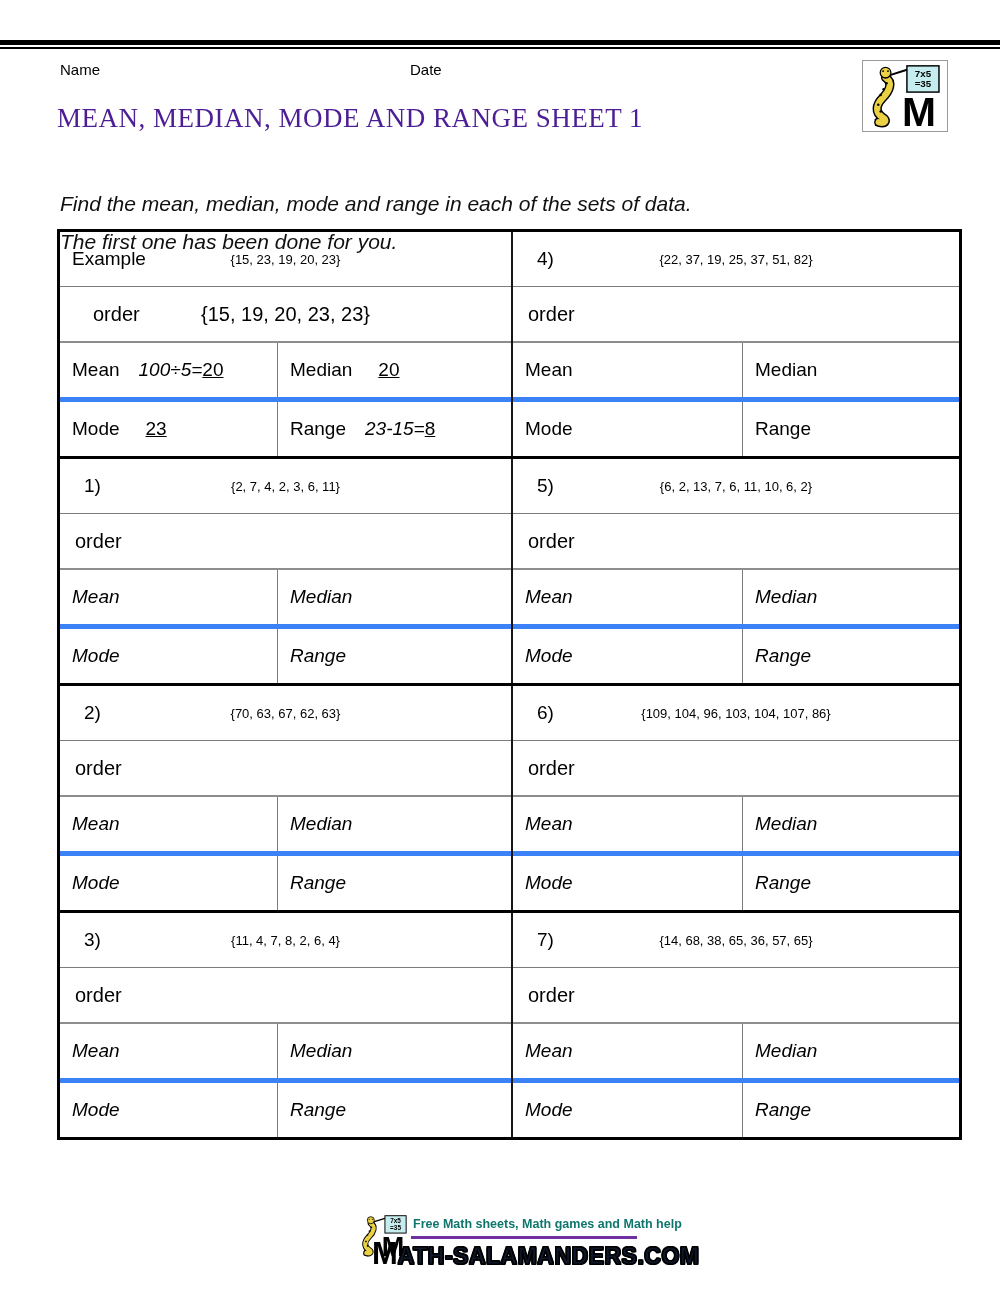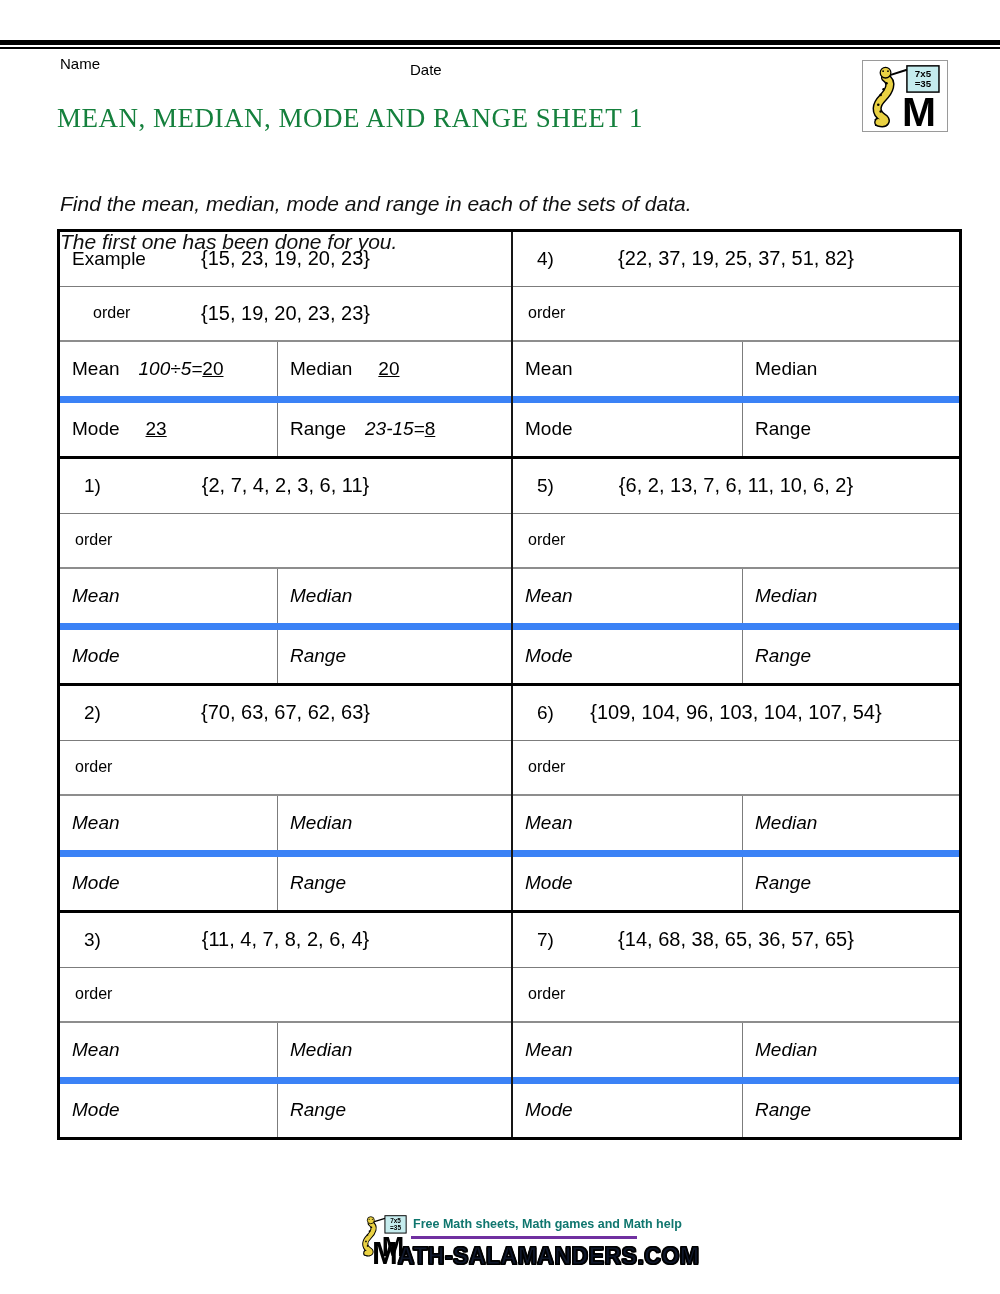--- a/index.html
+++ b/index.html
@@ -4,59 +4,59 @@
 <style>
   html,body { margin:0; padding:0; background:#ffffff; }
   .page {
     position:relative; width:1000px; height:1294px; background:#ffffff;
     font-family:"Liberation Sans", sans-serif; color:#000; overflow:hidden;
   }
   
   .rule-thick { position:absolute; left:0; top:40px; width:1000px; height:5px; background:#000; }
   .rule-thin  { position:absolute; left:0; top:47px; width:1000px; height:2px; background:#000; }
 
-  .name-label { position:absolute; left:60px;  top:55px; font-size:15px; }
+  .name-label { position:absolute; left:60px;  top:61px; font-size:15px; }
   .date-label { position:absolute; left:410px; top:61px; font-size:15px; }
 
   .logo-box {
     position:absolute; left:862px; top:60px; width:84px; height:70px;
     border:1px solid #9a9a9a; background:#fff;
   }
 
   .sheet-title {
     position:absolute; left:57px; top:103px; width:840px;
     font-family:"Liberation Serif", serif; font-size:27px; letter-spacing:0.5px;
-    color:#15803d; white-space:nowrap;
+    color:#4c1d95; white-space:nowrap;
   }
   .instr { position:absolute; left:60px; font-size:21px; font-style:italic; color:#101010; white-space:nowrap;margin-top:32px; }
   .instr.l1 { top:160px; }
   .instr.l2 { top:198px; }
 
   
   .tbl {
     position:absolute; left:57px; top:229px; width:905px; height:911px;
     border:3px solid #000; box-sizing:border-box;
     display:flex; flex-direction:column;
   }
   .block { flex:1; display:flex; min-height:0; }
   .block + .block { border-top:3px solid #000; }
   .half { display:flex; flex-direction:column; min-width:0; }
   .half.hl { width:451px; flex:none; }
   .half.hr { flex:1; border-left:2px solid #161616; }
 
   .row { flex:1; position:relative; display:flex; align-items:center; min-height:0; }
   .set-row   { justify-content:center; font-size:20px; border-bottom:1px solid #7c7c7c; }
   .order-row { border-bottom:2px solid #8d8d8d; }
-  .stat-row.rA { border-bottom:7px solid #3b82f6; }
+  .stat-row.rA { border-bottom:5px solid #3b82f6; }
 
   .row-label { position:absolute; left:24px; font-size:19px; }
   .row-label.ex { left:12px; }
-  .set-text { font-size:20px; }
-
-  .order-label { position:absolute; left:15px; font-size:16px; }
+  .set-text { font-size:13px; }
+
+  .order-label { position:absolute; left:15px; font-size:20px; }
   .order-label.ind { left:33px; }
   .order-value { width:100%; text-align:center; font-size:20px; }
 
   .stat-row { padding:0; }
   .cell { display:flex; align-items:center; padding-left:12px; font-size:19px; box-sizing:border-box; height:100%; }
   .hl .cell.c1 { width:218px; flex:none; border-right:1px solid #7c7c7c; }
   .hr .cell.c1 { width:230px; flex:none; border-right:1px solid #7c7c7c; }
   .cell.c2 { flex:1; }
   .stat-expr { margin-left:19px;font-style:italic; }
   .stat-answer { margin-left:7px; text-decoration:underline; }
@@ -268,21 +268,21 @@
             <span class="stat-label">Mode</span>
           </div>
           <div class="cell c2">
             <span class="stat-label">Range</span>
           </div>
         </div>
       </div>
       <div class="half hr it">
         <div class="row set-row">
           <span class="row-label">6)</span>
-          <span class="set-text">{109, 104, 96, 103, 104, 107, 54}</span>
+          <span class="set-text">{109, 104, 96, 103, 104, 107, 86}</span>
         </div>
         <div class="row order-row">
           <span class="order-label">order</span>
           <span class="order-value"></span>
         </div>
         <div class="row stat-row rA">
           <div class="cell c1">
             <span class="stat-label">Mean</span>
           </div>
           <div class="cell c2">

